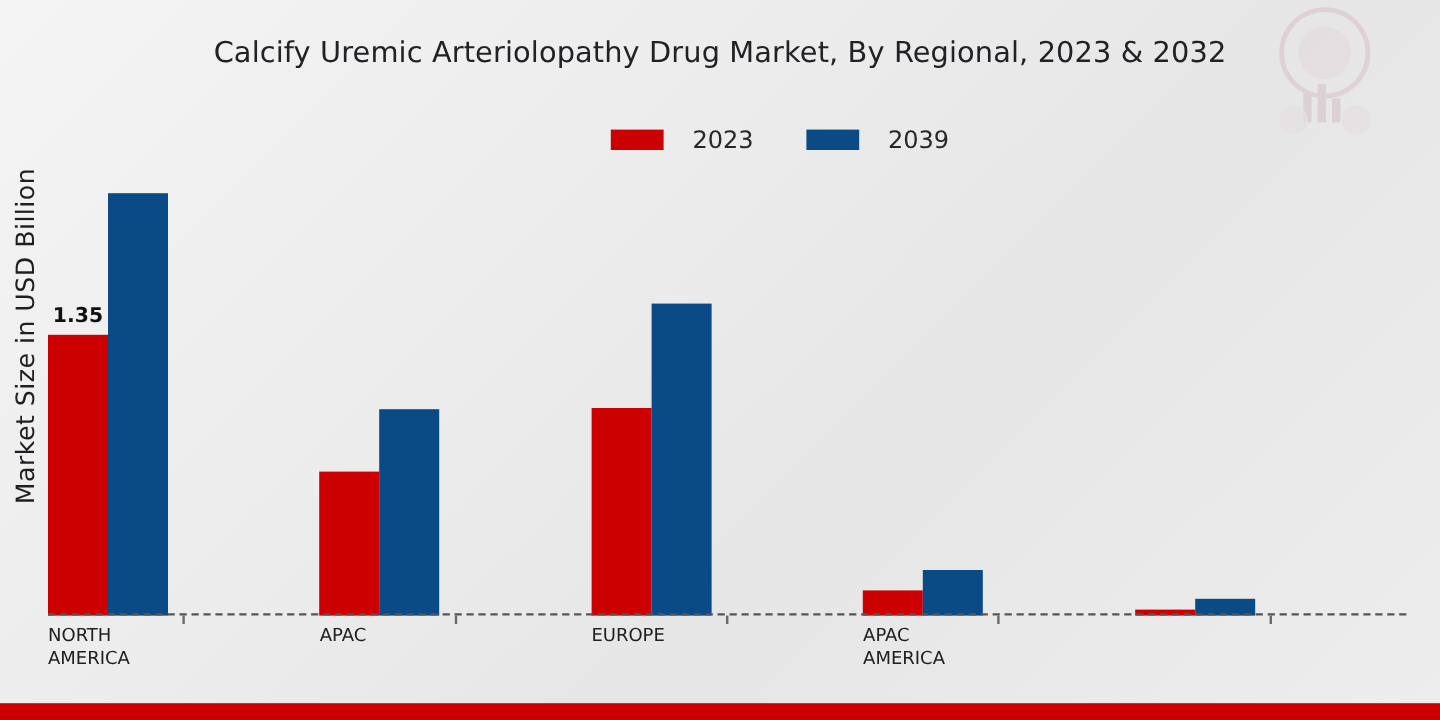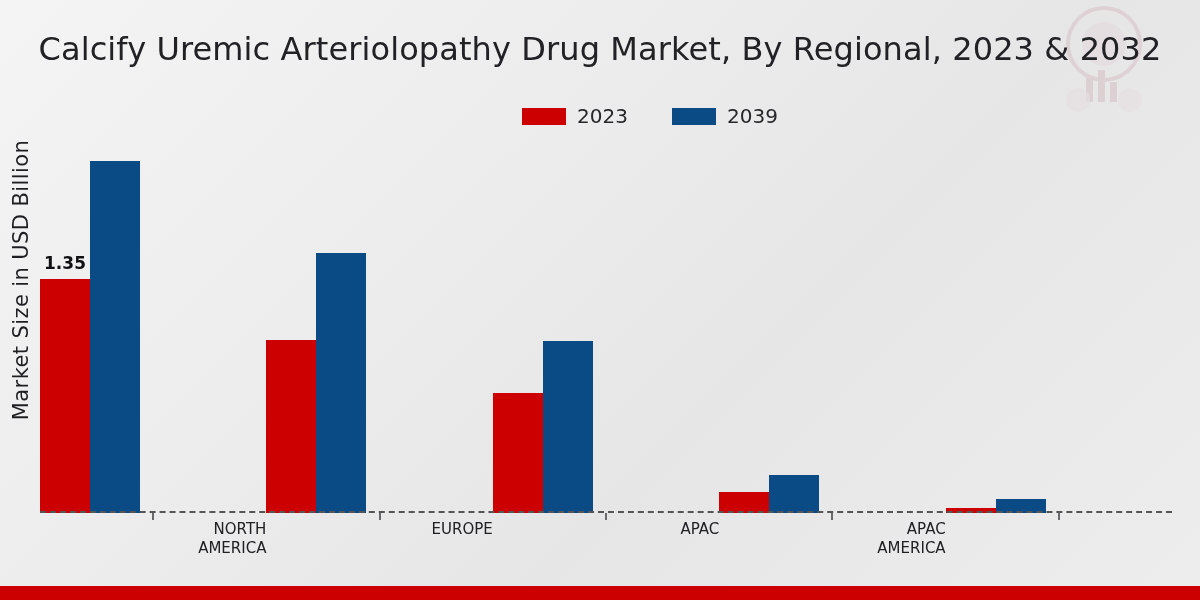--- a/index.html
+++ b/index.html
@@ -31,21 +31,21 @@
     opacity: 0.22;
     pointer-events: none;
   }
 
   #chart-title {
     position: absolute;
     left: 0;
     right: 0;
     top: 30px;
     text-align: center;
-    font-size: 32px;
+    font-size: 24px;
     font-weight: 400;
     color: #222226;
     letter-spacing: 0.1px;
     font-family: "DejaVu Sans", sans-serif;
     white-space: nowrap;
   }
 
   #legend {
     position: absolute;
     top: 104px;
@@ -64,20 +64,21 @@
   }
   .legend-swatch {
     width: 44px;
     height: 17px;
     display: block;
   }
   .legend-label {
     font-size: 20px;
     color: #27272b;
     font-family: "DejaVu Sans", sans-serif;
+    margin-left: 13px;
   }
 
   #ylabel {
     position: absolute;
     left: 2px;
     top: 0;
     height: 560px;
     width: 38px;
     display: flex;
     align-items: center;
@@ -160,21 +161,21 @@
     border-left: 2px solid #6a6a6d;
     height: 7px;
     transform: translateX(-1px);
   }
 
   .cat-label {
     position: absolute;
     top: 380px;
     left: 0;
     right: 0;
-    text-align: right;
+    text-align: left;
     font-size: 15px;
     color: #202024;
     line-height: 1.25;
     font-family: "DejaVu Sans", sans-serif;
   }
   .cat-label .l2 { display: block; }
 
   #footer-bar {
     position: absolute;
     left: 0;
@@ -223,33 +224,33 @@
             <div class="bar bar-2023" style="height: 234.209px; background: rgb(204, 0, 0);">
               <span class="bar-value">1.35</span>
             </div>
             <div class="bar bar-2032" style="height: 352.181px; background: rgb(10, 74, 133);"></div>
           </div>
           <span class="tick"></span>
           <div class="cat-label"><span>NORTH</span><span class="l2">AMERICA</span></div>
         </div>
         <div class="group">
           <div class="bars">
+            <div class="bar bar-2023" style="height: 119.707px; background: rgb(204, 0, 0);"></div>
+            <div class="bar bar-2032" style="height: 171.753px; background: rgb(10, 74, 133);"></div>
+          </div>
+          <span class="tick"></span>
+          <div class="cat-label"><span>APAC</span></div>
+        </div>
+        <div class="group">
+          <div class="bars">
             <div class="bar bar-2023" style="height: 173.488px; background: rgb(204, 0, 0);"></div>
             <div class="bar bar-2032" style="height: 260.233px; background: rgb(10, 74, 133);"></div>
           </div>
           <span class="tick"></span>
           <div class="cat-label"><span>EUROPE</span></div>
-        </div>
-        <div class="group">
-          <div class="bars">
-            <div class="bar bar-2023" style="height: 119.707px; background: rgb(204, 0, 0);"></div>
-            <div class="bar bar-2032" style="height: 171.753px; background: rgb(10, 74, 133);"></div>
-          </div>
-          <span class="tick"></span>
-          <div class="cat-label"><span>APAC</span></div>
         </div>
         <div class="group">
           <div class="bars">
             <div class="bar bar-2023" style="height: 20.8186px; background: rgb(204, 0, 0);"></div>
             <div class="bar bar-2032" style="height: 38.1674px; background: rgb(10, 74, 133);"></div>
           </div>
           <span class="tick"></span>
           <div class="cat-label"><span>APAC</span><span class="l2">AMERICA</span></div>
         </div>
         <div class="group">

